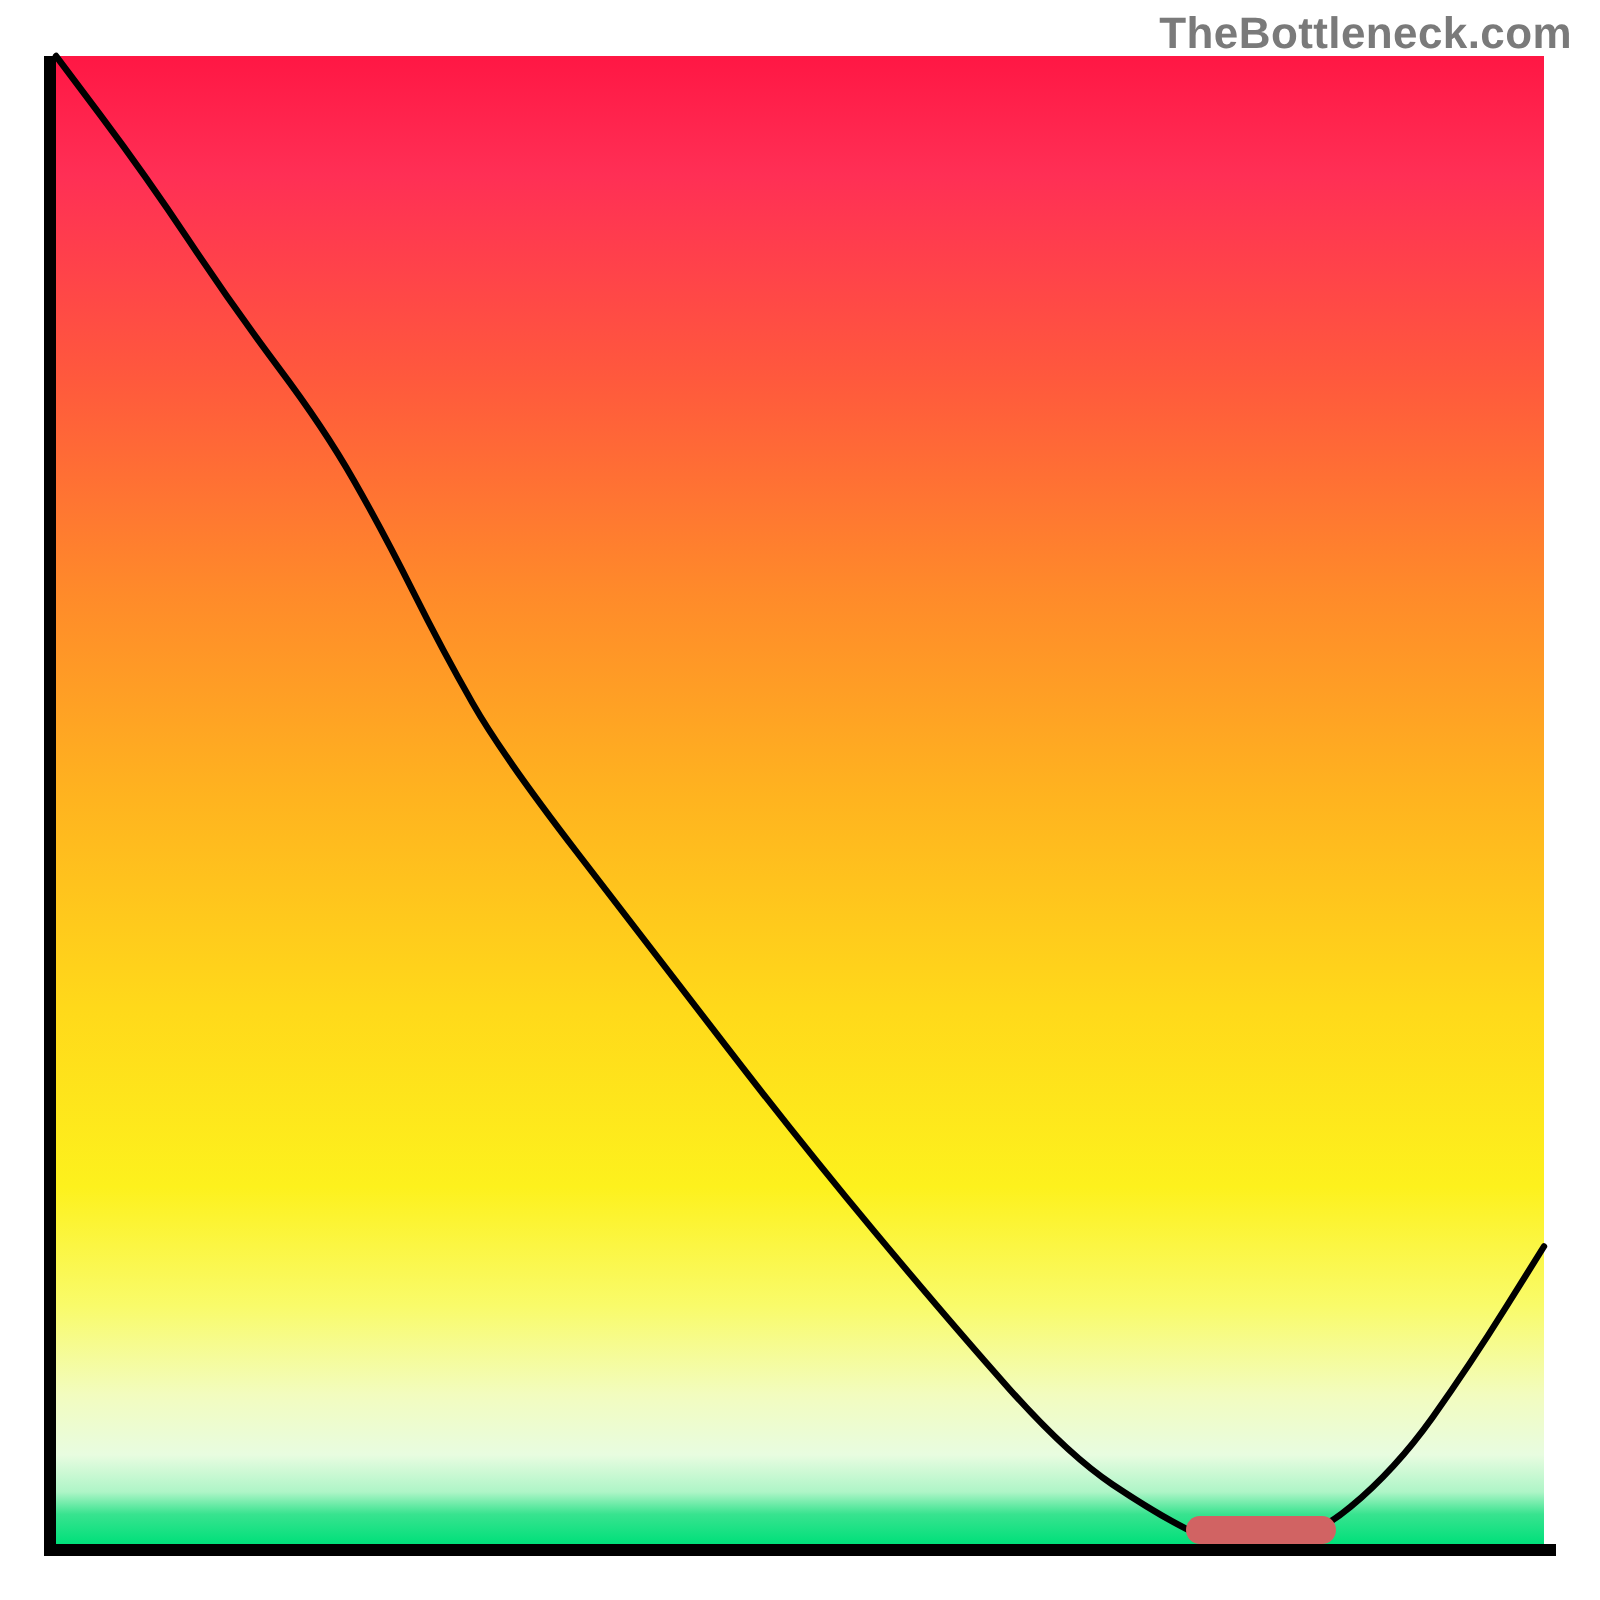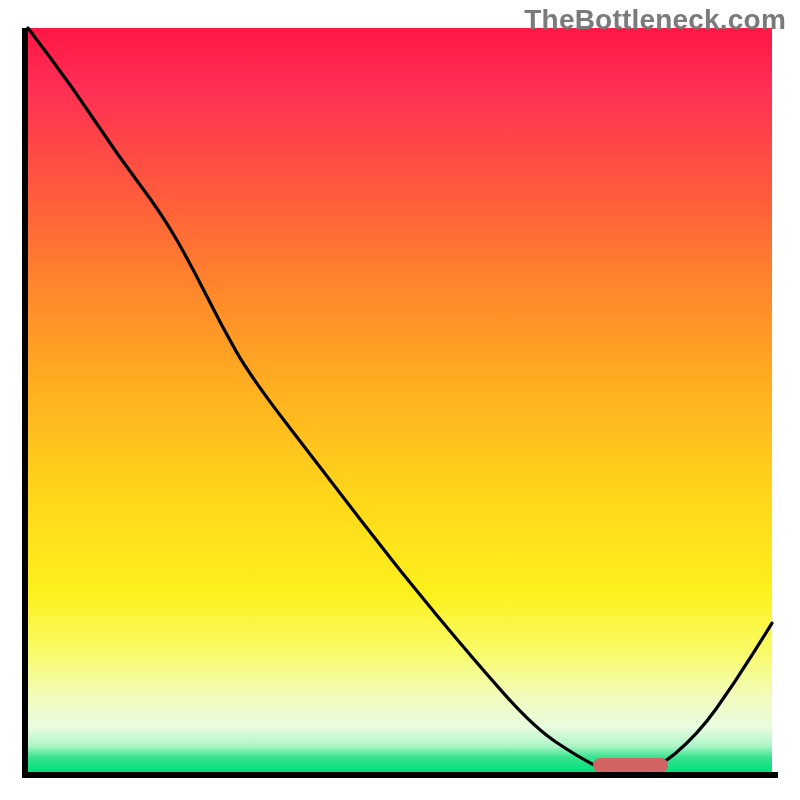--- a/index.html
+++ b/index.html
@@ -13,21 +13,21 @@
   }
   .chart-wrap {
     position: relative;
     width: 800px;
     height: 800px;
   }
   .watermark {
     position: absolute;
     top: 4px;
     right: 14px;
-    font-size: 28px;
+    font-size: 22px;
     font-weight: bold;
     color: #7a7a7a;
     letter-spacing: 0.2px;
     z-index: 10;
   }
   .plot-area {
     position: absolute;
     left: 28px;
     top: 28px;
     width: 744px;

